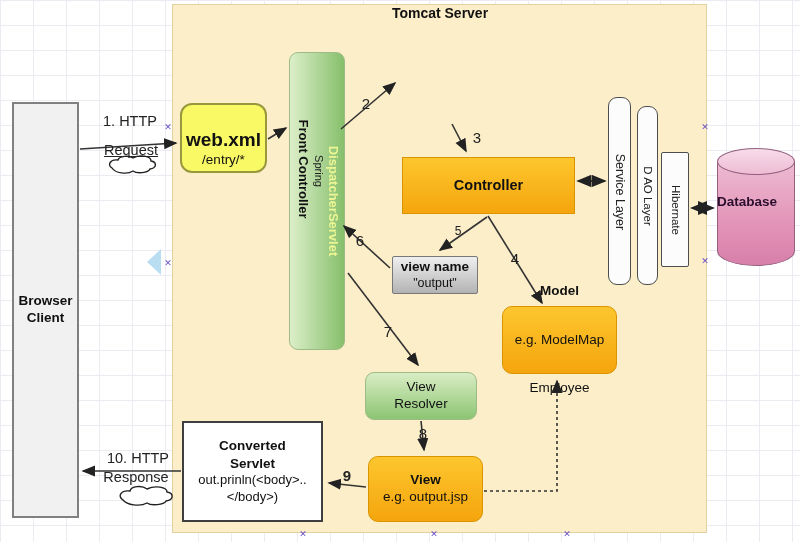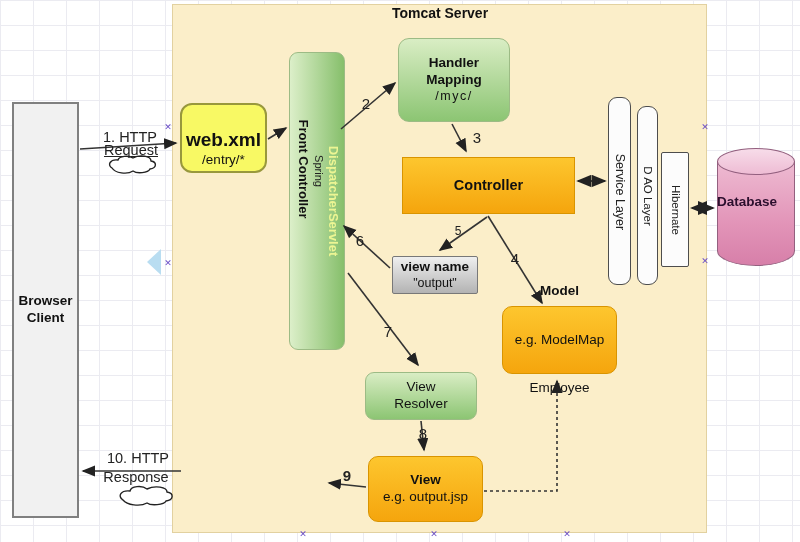--- a/index.html
+++ b/index.html
@@ -99,25 +99,20 @@
     <div class="t1">web.xml</div>
     <div>/entry/*</div>
   </div>
 
   <div class="abs node" id="front-controller">
     <div class="vtext" style="left:13px;top:116px;font-weight:bold;font-size:13px;color:#111;">Front Controller</div>
     <div class="vtext" style="left:28px;top:118px;font-size:11px;color:#222;">Spring</div>
     <div class="vtext" style="left:43px;top:148px;font-weight:bold;font-size:13px;color:#ecf593;">DispatcherServlet</div>
   </div>
 
-  <div class="abs node green" id="handler-mapping">
-    <div class="bold">Handler</div>
-    <div class="bold">Mapping</div>
-    <div class="t3">/myc/</div>
-  </div>
 
   <div class="abs node orange" id="controller-box">
     <div class="bold">Controller</div>
   </div>
 
   <div class="abs node" id="view-name">
     <div class="t1">view name</div>
     <div>"output"</div>
   </div>
 
@@ -130,20 +125,26 @@
   <div class="abs node green" id="view-resolver">
     <div>View</div>
     <div>Resolver</div>
   </div>
 
   <div class="abs node orange" id="view-box">
     <div class="bold">View</div>
     <div>e.g. output.jsp</div>
   </div>
 
+  <div class="abs node" id="converted-servlet">
+    <div class="hd">Converted</div>
+    <div class="hd">Servlet</div>
+    <div>out.prinln(&lt;body&gt;..</div>
+    <div>&lt;/body&gt;)</div>
+  </div>
 
   <div class="abs slim" id="service-layer">
     <div class="vtext" style="left:11px;top:94px;font-size:12.5px;">Service Layer</div>
   </div>
   <div class="abs slim" id="dao-layer">
     <div class="vtext" style="left:10px;top:89px;font-size:11.5px;">D AO Layer</div>
   </div>
   <div class="abs slim" id="hibernate">
     <div class="vtext" style="left:14px;top:57px;font-size:11.5px;">Hibernate</div>
   </div>
@@ -179,21 +180,21 @@
       <line x1="692" y1="208" x2="713" y2="208" marker-start="url(#ahr)" marker-end="url(#ah)" stroke-width="2"></line>
       <path d="M484,491 L557,491 L557,381" stroke-dasharray="3,3" marker-end="url(#ah)"></path>
     </g>
 
     <g stroke="#222" stroke-width="1.4" fill="#ffffff">
       <path d="M112,168 c-5,-3 -2,-9 6,-8 c1,-4 11,-5 15,-2 c7,-4 18,-2 18,3 c6,1 6,7 -1,8 c-2,4 -13,5 -17,2 c-6,4 -18,2 -21,-3 z"></path>
       <path d="M123,500 c-6,-4 -2,-10 7,-9 c1,-5 12,-6 17,-2 c8,-4 20,-2 20,3 c7,1 7,8 -1,9 c-2,4 -15,5 -19,2 c-7,4 -20,2 -24,-3 z"></path>
     </g>
   </svg>
 
-  <div class="edge-label" style="left:130px;top:137px;">1. HTTP</div>
+  <div class="edge-label" style="left:130px;top:121px;">1. HTTP</div>
   <div class="edge-label u" style="left:131px;top:150px;">Request</div>
   <div class="edge-label" style="left:138px;top:458px;">10. HTTP</div>
   <div class="edge-label" style="left:136px;top:477px;">Response</div>
   <div class="num" style="left:366px;top:103px;">2</div>
   <div class="num" style="left:477px;top:137px;">3</div>
   <div class="num" style="left:515px;top:258px;">4</div>
   <div class="num small" style="left:458px;top:231px;">5</div>
   <div class="num" style="left:360px;top:240px;">6</div>
   <div class="num" style="left:388px;top:331px;">7</div>
   <div class="num" style="left:423px;top:433px;">8</div>

